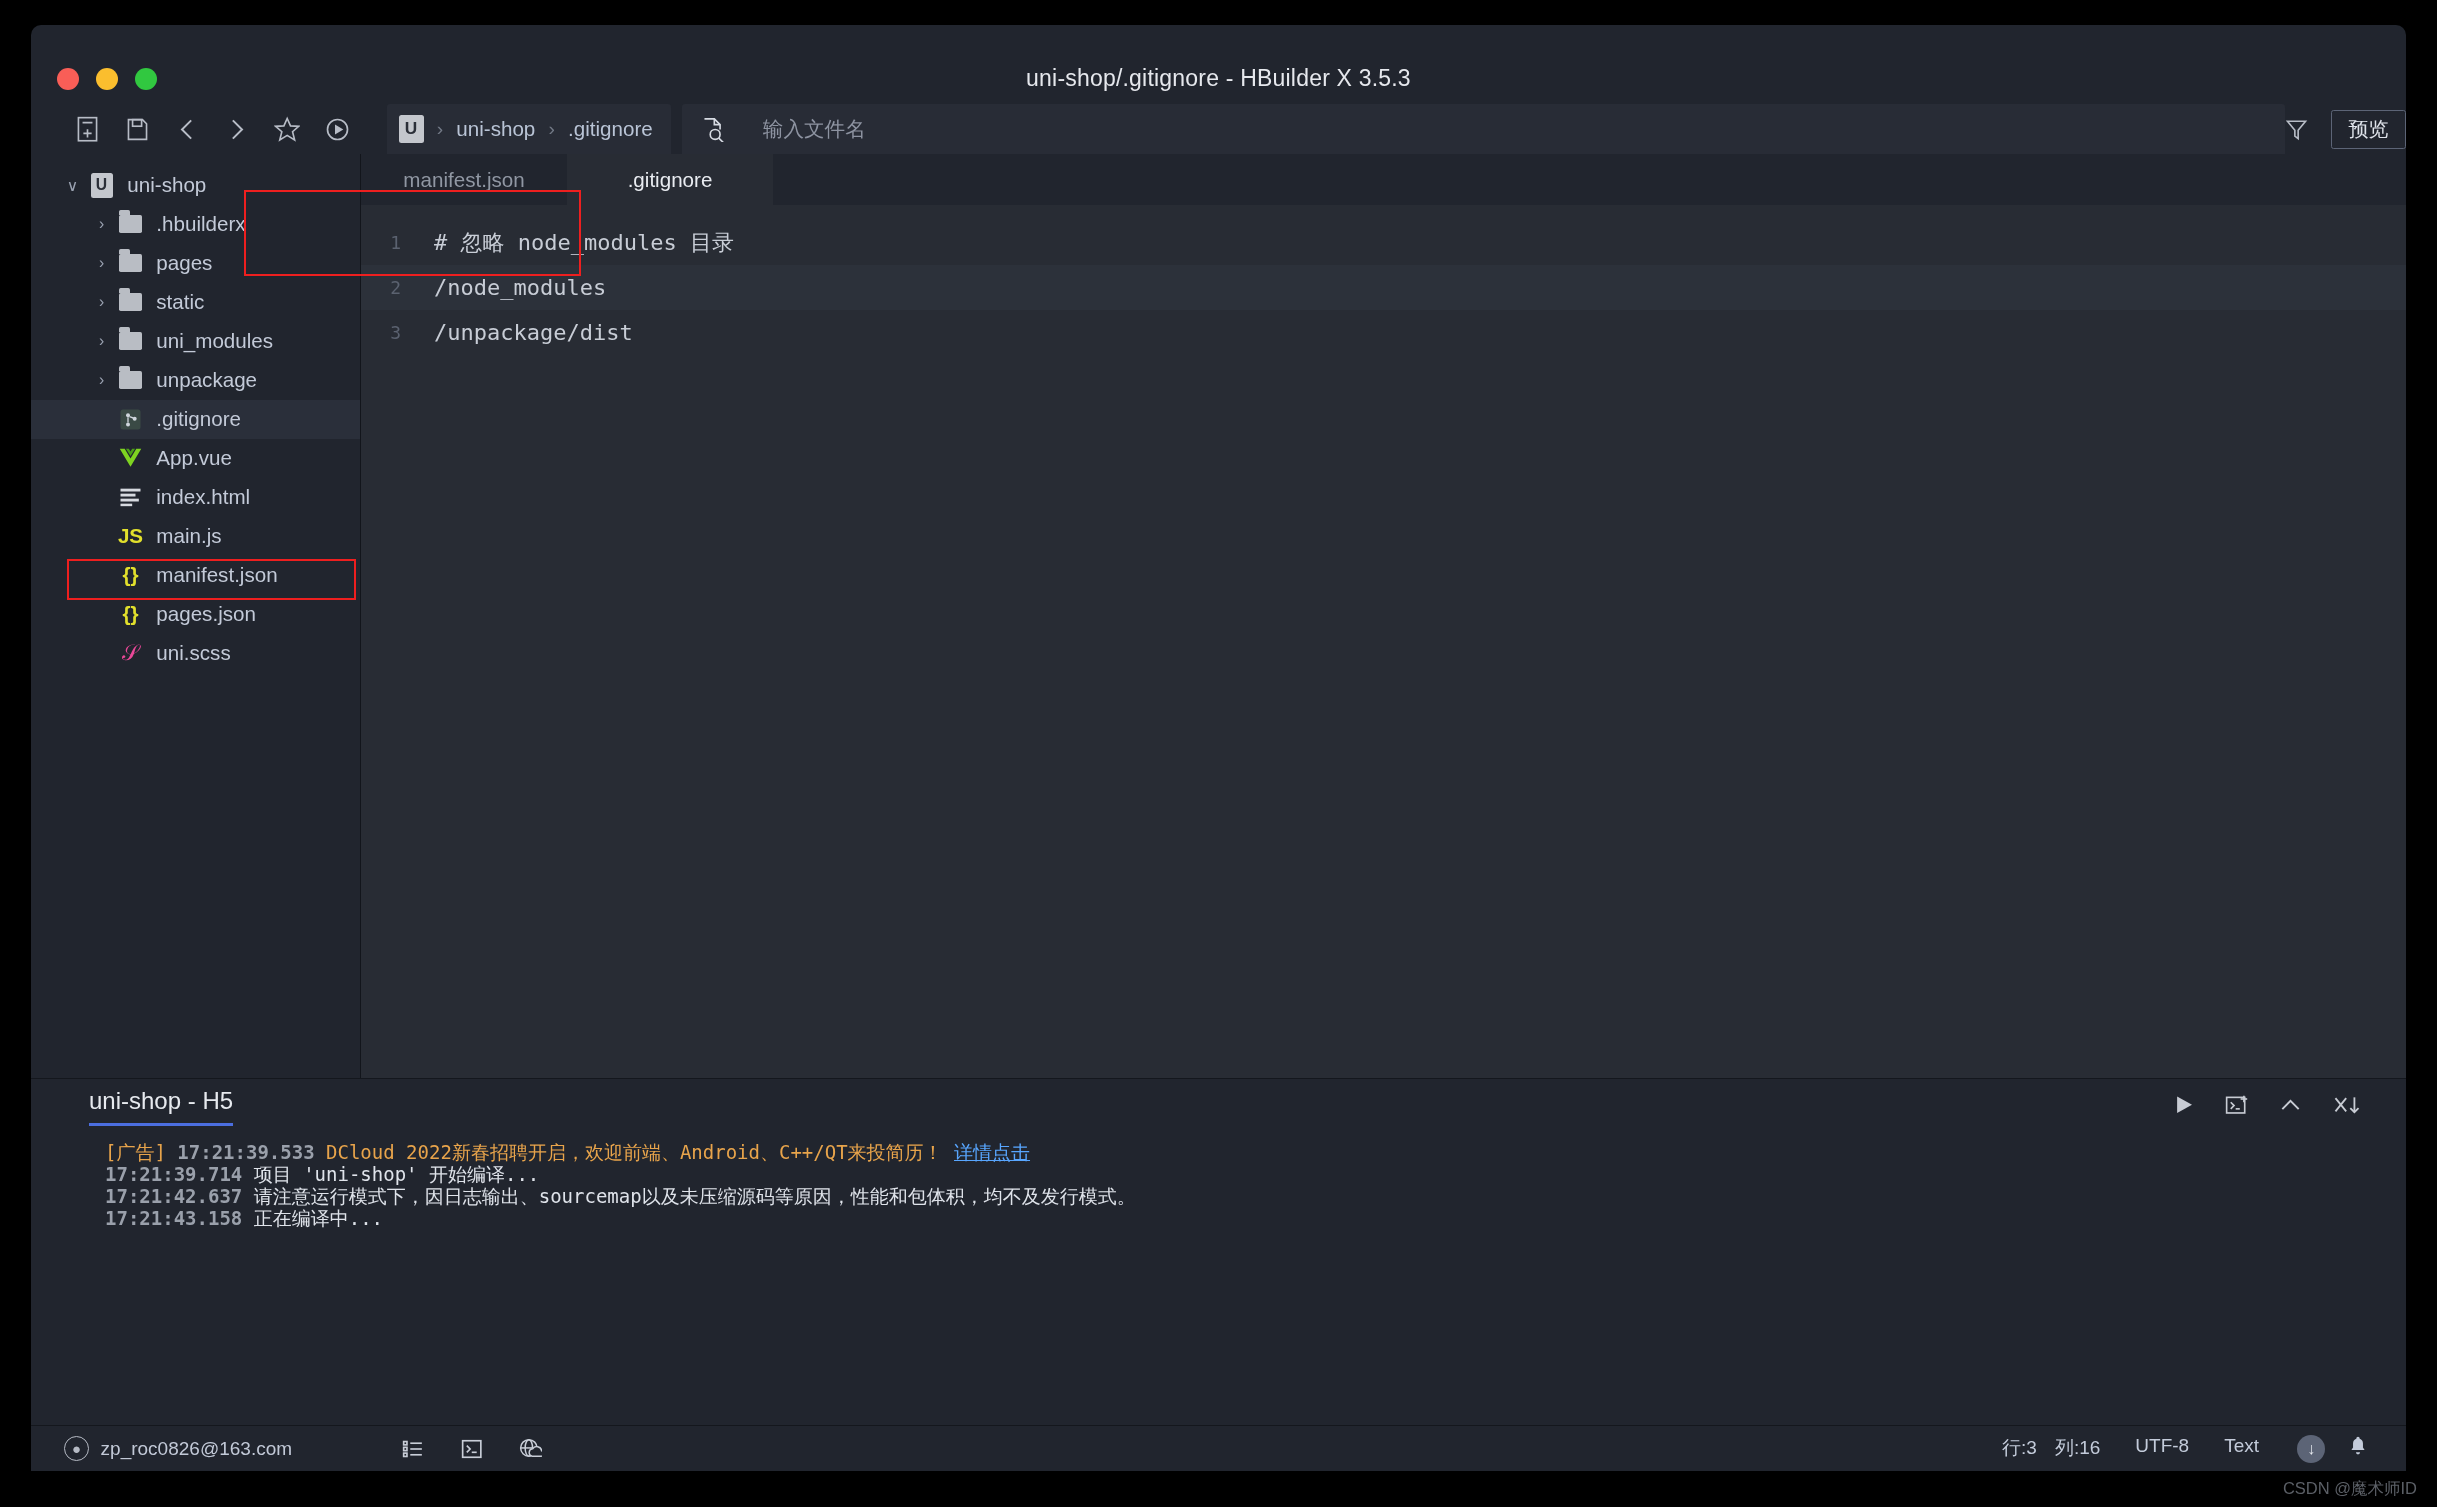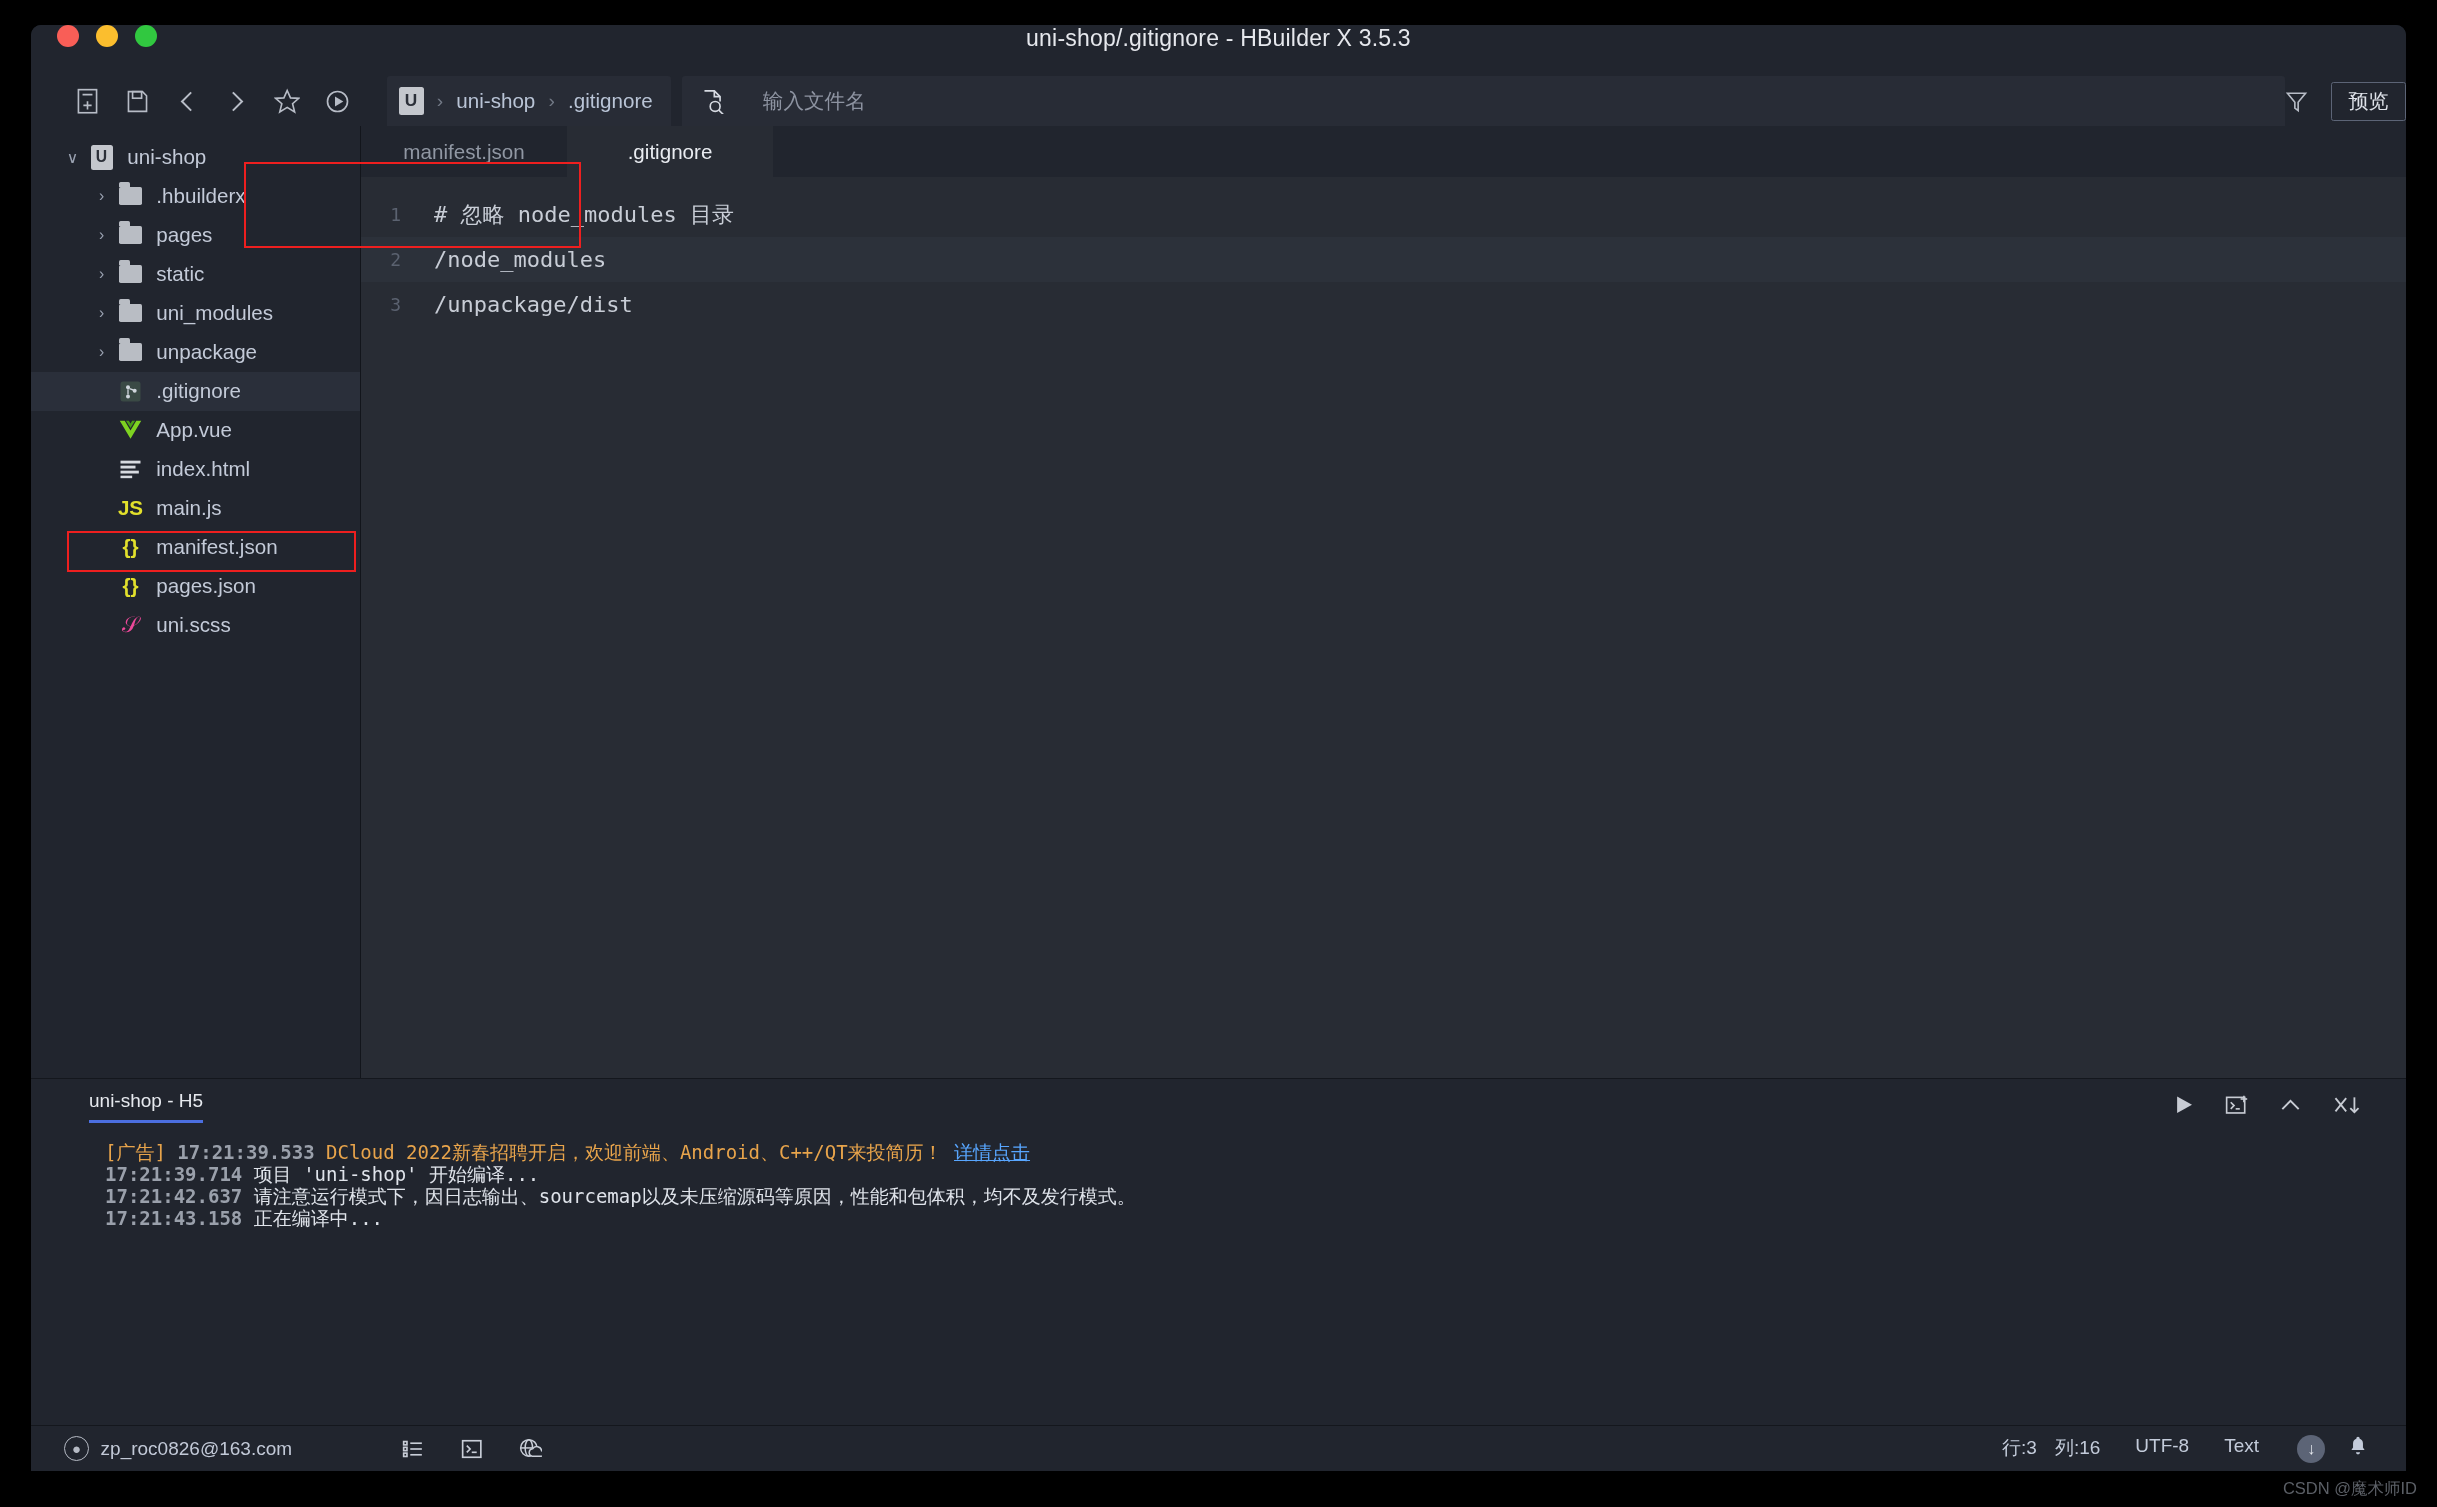--- a/index.html
+++ b/index.html
@@ -18,21 +18,21 @@
     overflow: hidden;
     display: flex; flex-direction: column;
   }
 
   
   .titlebar {
     position: relative;
     height: 51px;
     flex: 0 0 51px;
     background: #21252e;
-    display: flex; 
+    display: flex; align-items: center; margin-top: 28px;
   }
   .traffic { display: flex; gap: 17.3px; margin-left: 25.6px; }
   .dot { width: 22px; height: 22px; border-radius: 50%; }
   .dot.red { background: #f95e57; }
   .dot.amber { background: #fbbe2e; }
   .dot.green { background: #31c840; }
   .window-title {
     position: absolute; left: 0; right: 0; text-align: center;
     color: #e6e8ed; font-size: 23px; letter-spacing: 0.2px;
     pointer-events: none;
@@ -172,21 +172,21 @@
     height: 347px; flex: 0 0 347px;
     background: #21252e;
     border-top: 0.8px solid #14171d;
     display: flex; flex-direction: column;
   }
   .console-head {
     height: 55px; flex: 0 0 55px; display: flex; align-items: center;
     padding: 0 25px 0 58px;
   }
   .console-tab {
-    color: #e7eaef; font-size: 19px;
+    color: #e7eaef; font-size: 24px;
     padding-bottom: 8.3px;
     border-bottom: 3.3px solid #4b6ee0;
   }
   .console-actions { margin-left: auto; display: flex; align-items: center; gap: 31px; color: #c8ccd4; padding-right: 20px; }
   .console-body {
     flex: 1; overflow: hidden;
     padding: 6.6px 0 0 74px;
     font-family: "DejaVu Sans Mono", monospace;
     font-size: 19px; line-height: 22px;
   }

